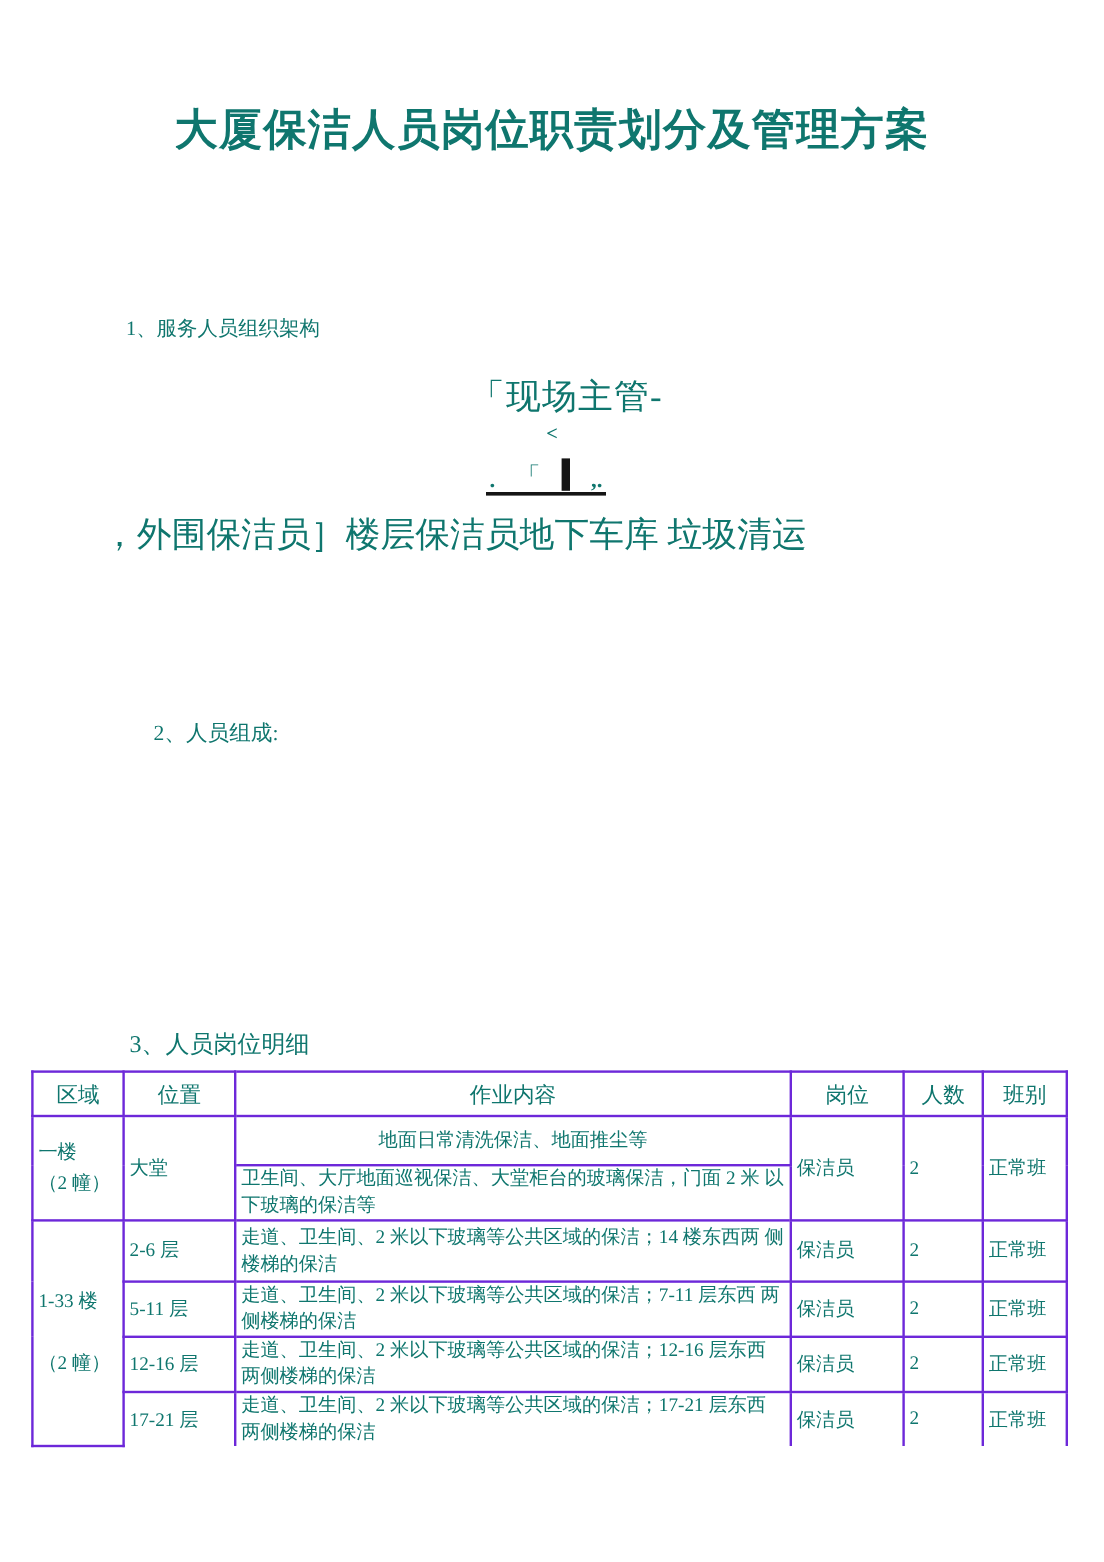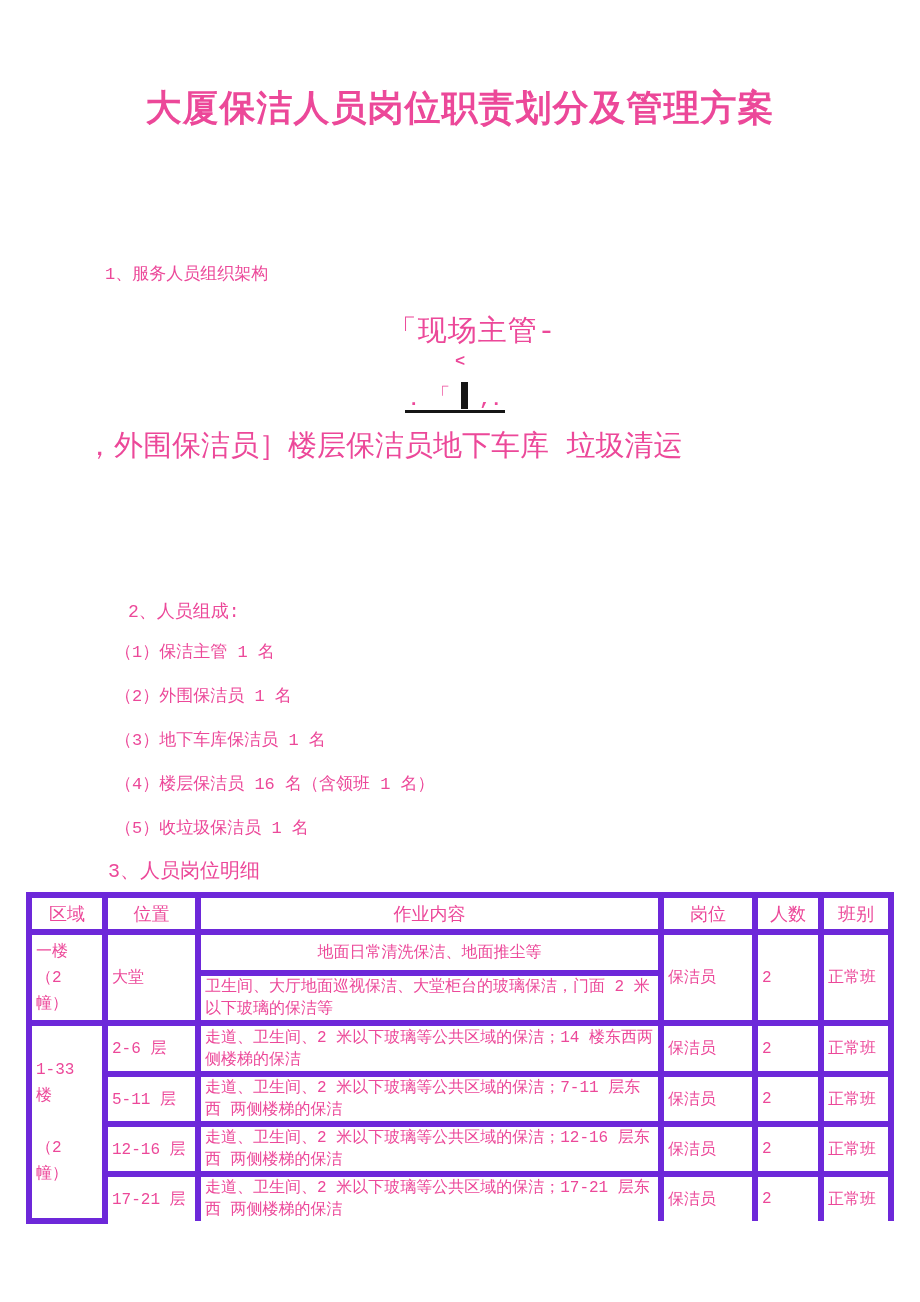--- a/index.html
+++ b/index.html
@@ -1,22 +1,22 @@
 <!DOCTYPE html>
 <html><head>
 <meta charset="utf-8">
 <style>
   html, body { margin: 0; padding: 0; background: #ffffff; }
   .page {
     position: relative;
     width: 920px;
     height: 1302px;
     background: #ffffff;
-    font-family: Liberation Mono, monospace;
-    color: #ec4899;
+    font-family: Liberation Serif, serif;
+    color: #0f766e;
     overflow: hidden;
   }
   .abs { position: absolute; }
 
   .doc-title {
     top: 84px; left: 0; right: 0;
     text-align: center;
     font-size: 36px;
     font-weight: bold;
     letter-spacing: 1px;
@@ -86,21 +86,21 @@
 
   
   .duty-table-wrap { top: 892px; left: 26px; }
   table.duty {
     border-collapse: collapse;
     table-layout: fixed;
     width: 862px;
     font-size: 16px;
   }
   table.duty th, table.duty td {
-    border: 6px solid #6d28d9;
+    border: 2px solid #6d28d9;
     padding: 0 4px;
     vertical-align: middle;
     font-weight: normal;
     overflow: hidden;
   }
   table.duty th { font-size: 18px; }
   td.task {
     text-align: left;
     padding: 2px 8px;
     line-height: 22px;
@@ -135,27 +135,20 @@
       <span class="glyph">.</span>
       <span class="glyph bracket">「</span>
       <span class="vbar"></span>
       <span class="glyph">,.</span>
     </div>
     <div class="abs org-leaves">，外围保洁员］楼层保洁员地下车库  垃圾清运</div>
   </div>
 
   <div class="abs sec2-heading">2、人员组成:</div>
 
-  <div class="abs staff-list">
-    <div>（1）保洁主管 1 名</div>
-    <div>（2）外围保洁员 1 名</div>
-    <div>（3）地下车库保洁员 1 名</div>
-    <div>（4）楼层保洁员 16 名（含领班 1 名）</div>
-    <div>（5）收垃圾保洁员 1 名</div>
-  </div>
 
   <div class="abs sec3-heading">3、人员岗位明细</div>
 
   <div class="abs duty-table-wrap">
     <table class="duty">
       <colgroup>
         <col style="width:76px">
         <col style="width:93px">
         <col style="width:463px">
         <col style="width:94px">

